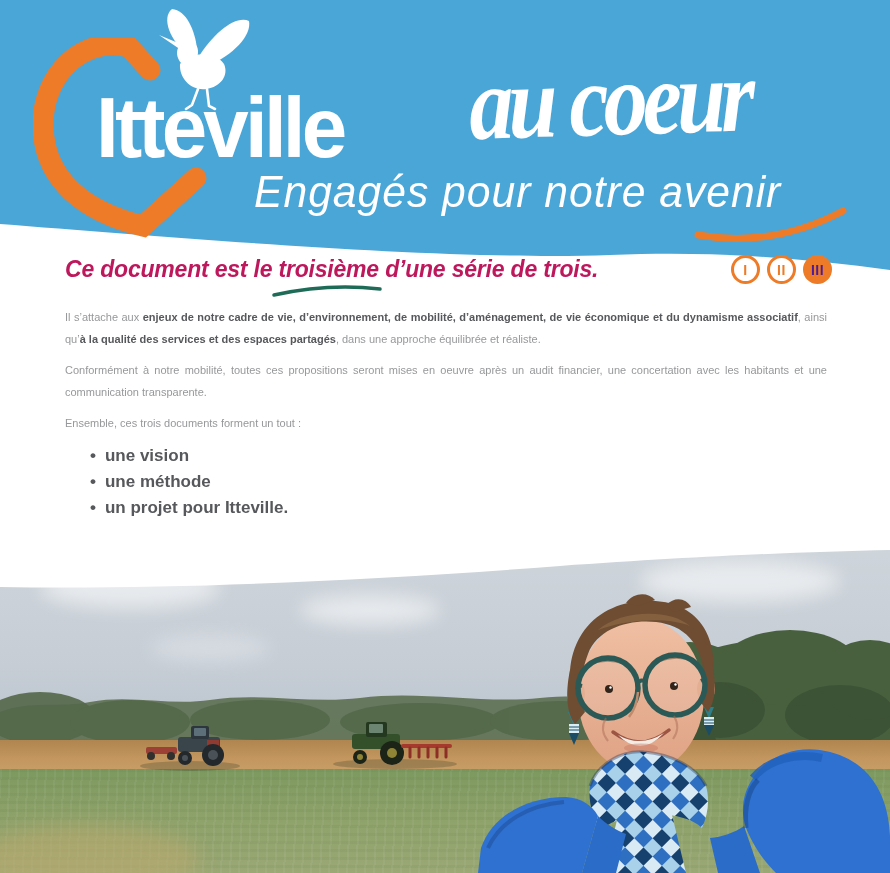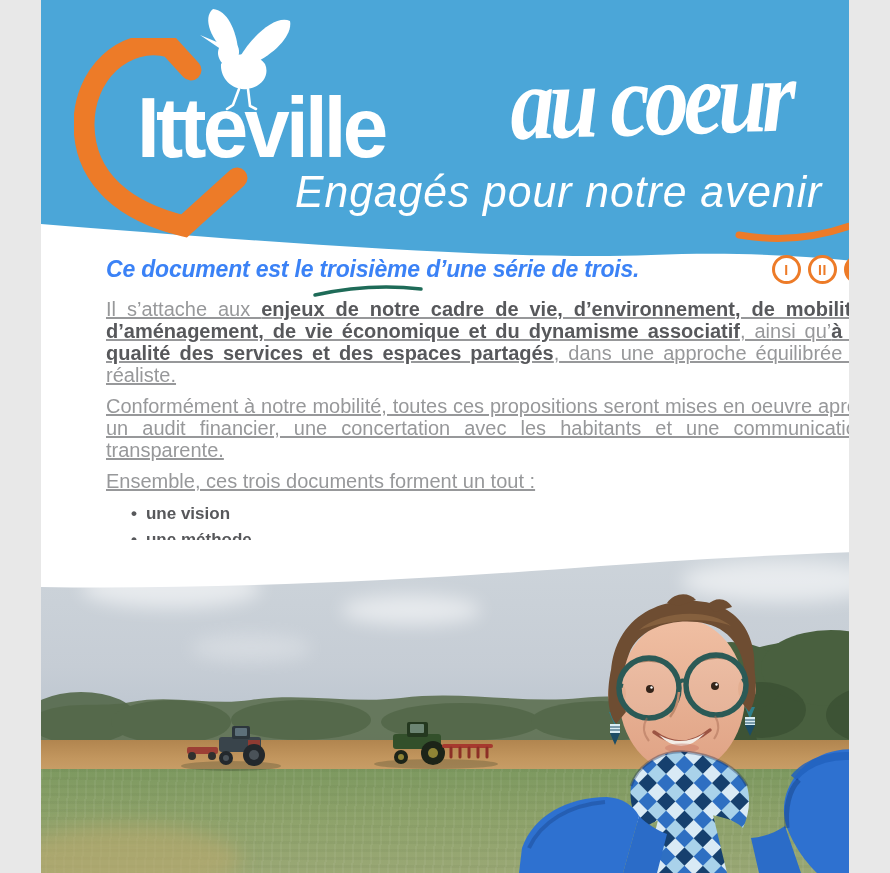--- a/index.html
+++ b/index.html
@@ -1,17 +1,17 @@
 <!DOCTYPE html>
 <html lang="fr"><head>
 <meta charset="utf-8">
 <style>
   html,body{margin:0;padding:0;background:#e8e8e8;}
   .page{
-    position:relative;width:808px;height:873px;margin:0 auto;
+    position:relative;width:890px;height:873px;margin:0 auto;
     background:#ffffff;overflow:hidden;
     font-family:"Liberation Sans",sans-serif;
   }
   
   .hdr-bg{position:absolute;left:0;top:0;width:890px;height:280px;}
   .logo-heart{position:absolute;left:33px;top:38px;width:205px;height:210px;}
   .logo-bird{position:absolute;left:136px;top:6px;width:118px;height:106px;}
   .logo-title{
     position:absolute;left:96px;top:84px;
     font-size:86px;font-weight:800;color:#fff;letter-spacing:-4px;
@@ -30,29 +30,29 @@
     transform:scaleX(.97);transform-origin:left top;
   }
   .subtitle-swoosh{position:absolute;left:688px;top:198px;width:165px;height:48px;}
   
   .badges{position:absolute;top:255px;left:731px;display:flex;gap:7px;}
   .badge{
     width:29px;height:29px;border-radius:50%;border:3px solid #ed7b28;background:#fff;
     color:#ed7b28;display:flex;align-items:center;justify-content:center;
     font-weight:700;font-size:14px;letter-spacing:.5px;box-sizing:border-box;
   }
-  .badge.active{background:#ed7b28;color:#7f1d1d;}
+  .badge.active{background:#ed7b28;color:#4c1d95;}
   
   .content{position:absolute;left:65px;top:254px;width:762px;}
   .heading{
-    position:relative;margin:0 0 14px;font-size:23px;font-style:italic;font-weight:700;
-    color:#3b82f6;letter-spacing:-.2px;line-height:30px;
+    position:relative;margin:0 0 22px;font-size:23px;font-style:italic;font-weight:700;
+    color:#be185d;letter-spacing:-.2px;line-height:30px;
   }
   .heading-underline{position:absolute;left:205px;top:27px;width:115px;height:18px;}
-  .content p{margin:0 0 9px;font-size:20px;line-height:22px;color:#97989a;text-align:justify;text-decoration:underline;}
+  .content p{margin:0 0 9px;font-size:11px;line-height:22px;color:#97989a;text-align:justify;}
   .content p.nojust{text-align:left;}
   .content p span.b{color:#57585b;font-weight:700;}
   .bullets{margin-top:6px;padding-left:25px;}
   .bullet{display:flex;gap:9px;font-size:17px;font-weight:700;color:#57585b;line-height:26px;}
   .bullet .dot{font-size:17px;}
   
   .photo{position:absolute;left:0;top:540px;width:890px;height:333px;overflow:hidden;}
   .sky{position:absolute;inset:0;
     background:linear-gradient(180deg,#ced5db 0%,#c6cdd5 38%,#b8c2cd 62%,#c1c7cc 100%);}
   .cloud{position:absolute;background:rgba(255,255,255,.55);border-radius:50%;filter:blur(9px);}

